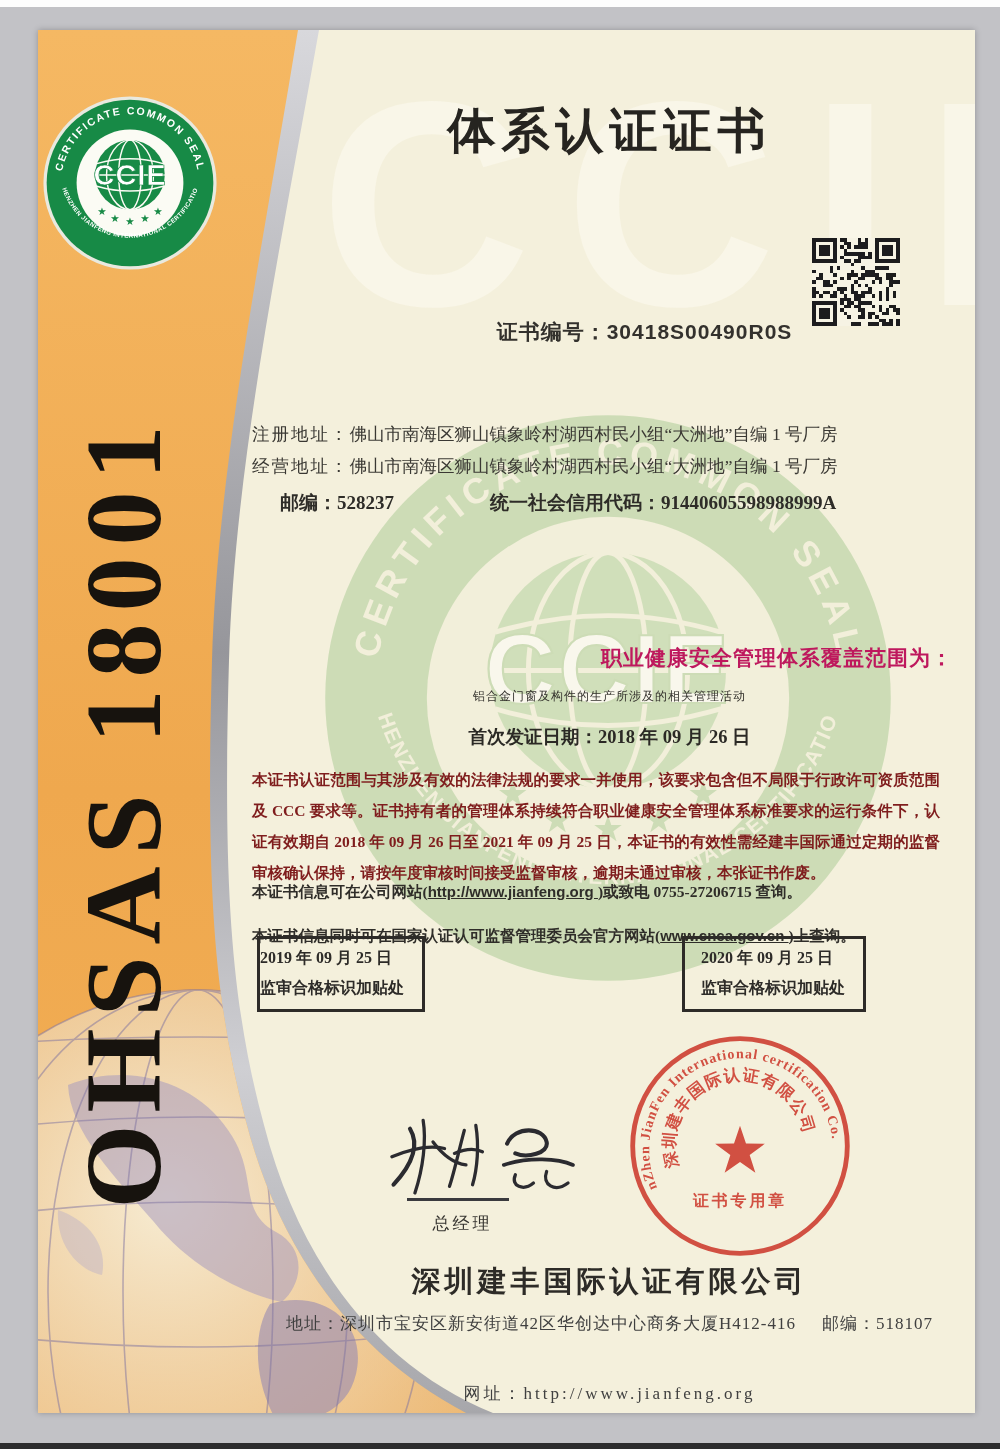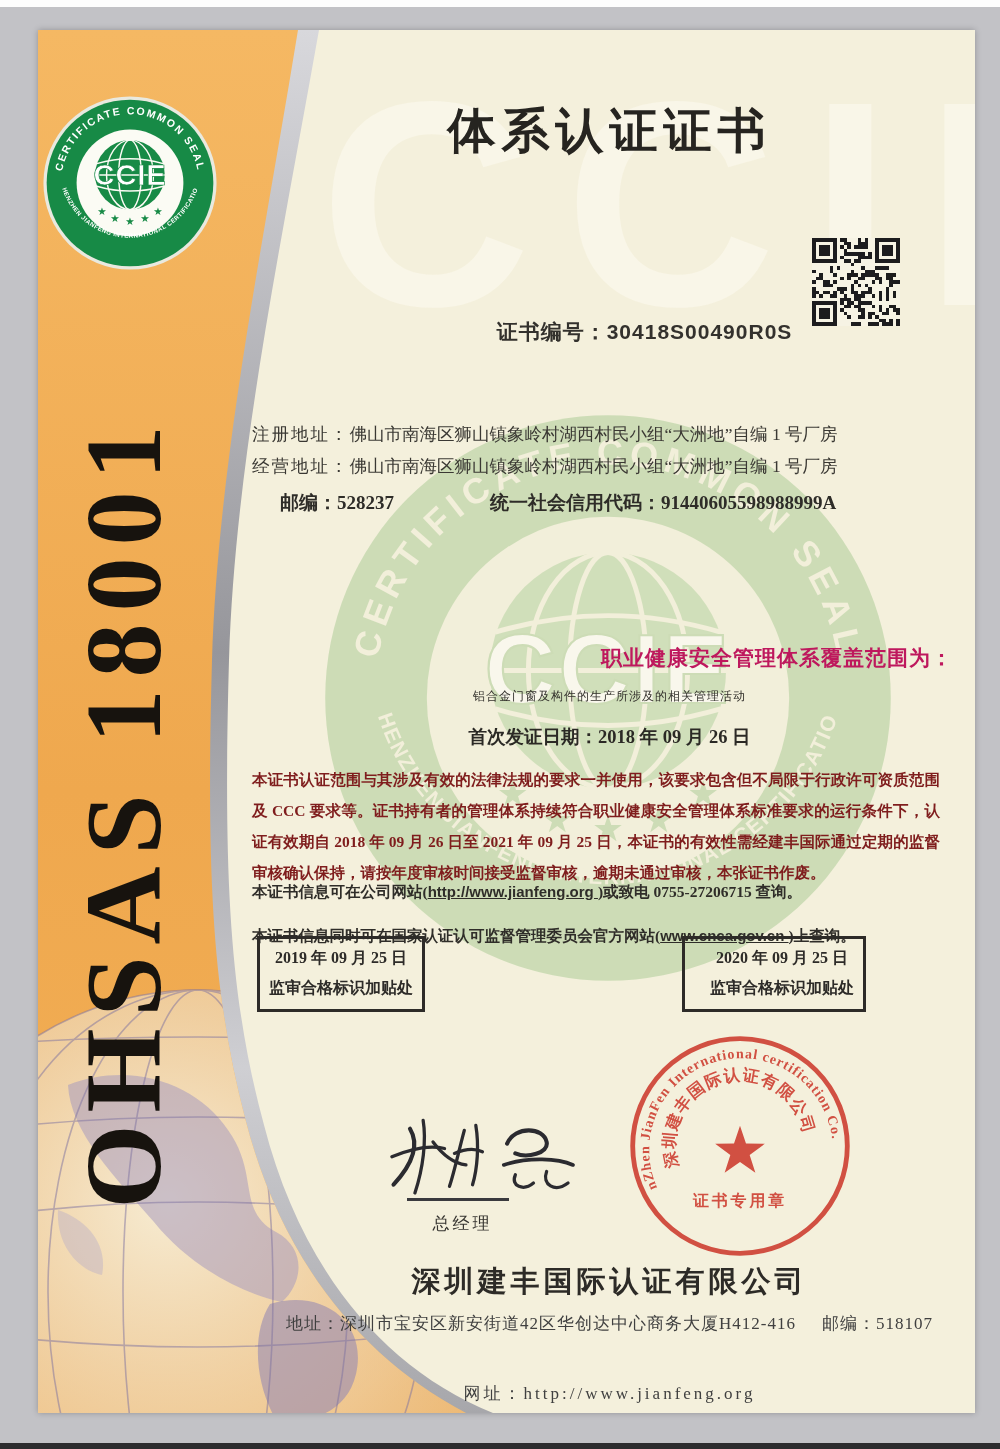--- a/index.html
+++ b/index.html
@@ -36,21 +36,21 @@
   .code-row .credit{position:absolute;left:238px;top:0;}
   .grant{top:518px;left:214px;right:35px;font-size:20px;line-height:35px;color:#2f2d29;text-align:justify;margin:0;}
   .scope-head{top:614px;font-weight:700;font-size:21px;color:#be185d;letter-spacing:1px;text-align:right;}
   .scope-text{top:658px;font-size:12px;color:#33312c;letter-spacing:1px;}
   .issue-date{top:694px;font-weight:700;font-size:18.5px;color:#2b2925;}
   .terms{top:734px;left:214px;right:35px;font-size:15.5px;line-height:31px;color:#7f1d1d;text-align:justify;margin:0;font-weight:600;}
   .info1{top:852px;} .info2{top:896px;}
   .info-line{left:214px;right:35px;font-size:15.5px;color:#2f2d29;font-weight:700;margin:0;}
   .info-line .u{text-decoration:underline;font-family:"Liberation Sans","DejaVu Sans",sans-serif;font-size:15px;}
   .sticker-box{top:906px;height:66px;border:3px solid #2d2b28;color:#2d2b28;
-        font-weight:700;font-size:16px;text-align:center;line-height:30px;padding-top:4px;box-sizing:content-box;}
+        font-weight:700;font-size:16px;text-align:left;line-height:30px;padding-top:4px;box-sizing:content-box;}
   .box1{left:219px;width:162px;}
   .box2{left:644px;width:162px;padding-left:16px;}
   .sig-svg{left:344px;top:1078px;width:214px;height:104px;}
   .sig-line{left:369px;top:1168px;width:102px;border-bottom:3px solid #3a3a3e;height:0;}
   .sig-role{left:362px;top:1182px;width:125px;text-align:center;font-size:17px;color:#35332f;letter-spacing:3px;}
   .stamp{left:586px;top:1000px;width:232px;height:232px;z-index:5;}
   .issuer-name{top:1232px;font-family:"Liberation Sans","DejaVu Sans",sans-serif;font-weight:800;
         font-size:29px;color:#2d2b27;letter-spacing:4px;}
   .issuer-line{font-weight:400;font-size:17px;color:#404040;letter-spacing:1px;}
   .il1{top:1282px;} .il2{top:1318px;} .il3{top:1352px;letter-spacing:3px;}

